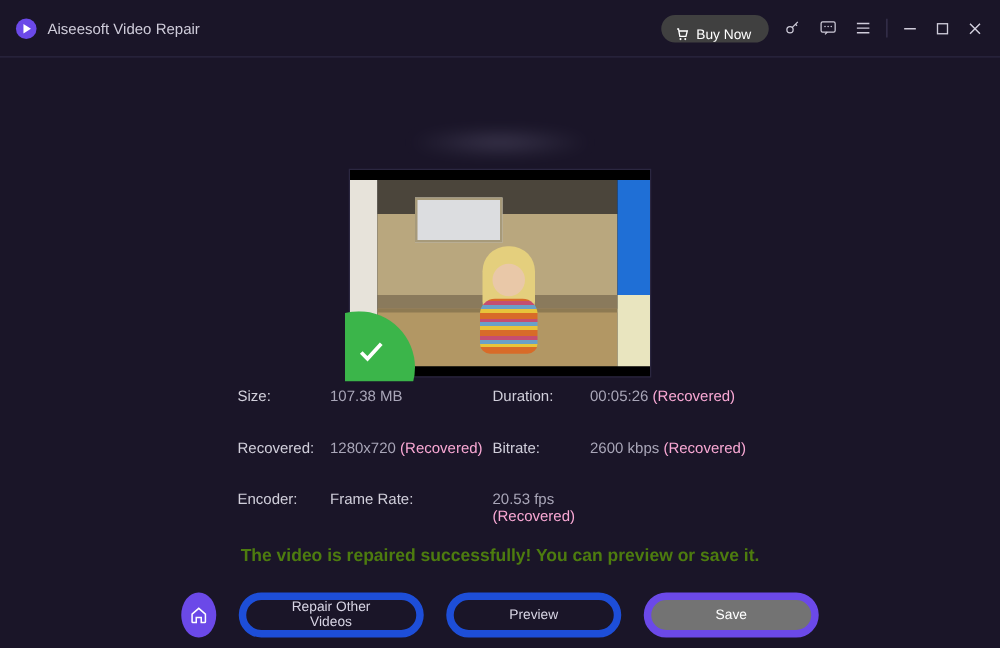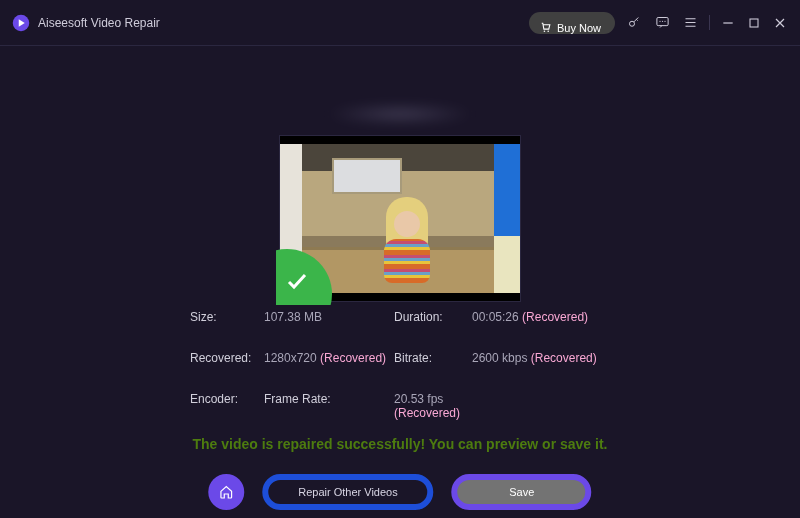--- a/index.html
+++ b/index.html
@@ -253,15 +253,16 @@
 
   <div class="success-text">The video is repaired successfully! You can preview or save it.</div>
 
   <div class="actions">
     <div class="home-btn">
       <svg viewBox="0 0 24 24">
           <path d="M4 11l8-7 8 7v9a1 1 0 0 1-1 1h-4v-6h-6v6H5a1 1 0 0 1-1-1v-9z"></path>
         </svg>
     </div>
     <button class="pill">Repair Other Videos</button>
+    <button class="pill">Preview</button>
     <button class="pill primary">Save</button>
   </div>
 </div>
 
 </body></html>

